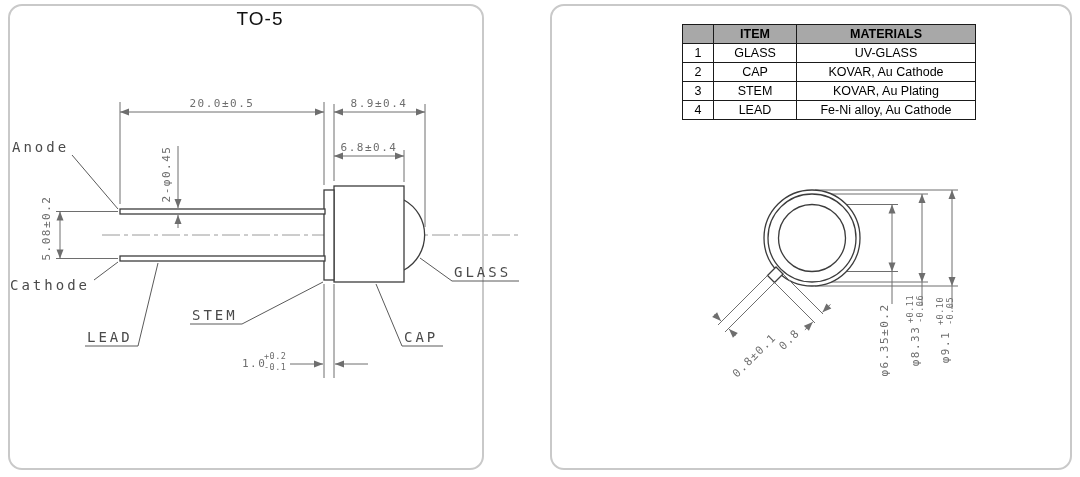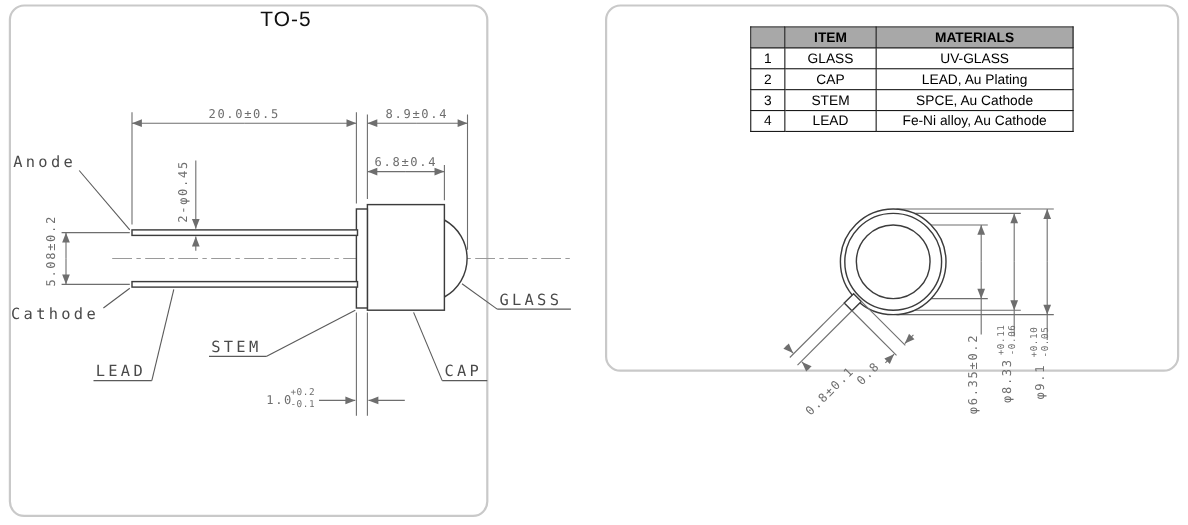--- a/index.html
+++ b/index.html
@@ -1,18 +1,18 @@
 <!DOCTYPE html>
 <html><head>
 <meta charset="utf-8">
 <style>
   html,body{margin:0;padding:0;width:1080px;height:477px;background:#ffffff;overflow:hidden;}
   .panel{position:absolute;background:#ffffff;border:2px solid #c9c9c9;border-radius:14px;box-sizing:border-box;}
-  .panel-left{left:8px;top:4px;width:436px;height:466px;}
-  .panel-right{left:550px;top:4px;width:522px;height:334px;}
+  .panel-left{left:8px;top:4px;width:476px;height:466px;}
+  .panel-right{left:550px;top:4px;width:522px;height:466px;}
   .title{position:absolute;top:2px;left:0;width:500px;text-align:center;
          font-family:"Liberation Sans",sans-serif;font-size:19px;letter-spacing:1px;color:#111;}
   .draw{position:absolute;left:0;top:0;}
   .dim{font-family:"DejaVu Sans Mono",monospace;font-size:11px;letter-spacing:1.5px;fill:#6e6e6e;}
   .dimsmall{font-family:"DejaVu Sans Mono",monospace;font-size:8.5px;letter-spacing:0.5px;fill:#6e6e6e;}
   .lbl{font-family:"DejaVu Sans Mono",monospace;font-size:14px;letter-spacing:3px;fill:#4a4a4a;}
   .part{stroke:#3c3c3c;stroke-width:1.3;fill:#ffffff;}
   .dimline{stroke:#6e6e6e;stroke-width:1;fill:none;}
   .leader{stroke:#5a5a5a;stroke-width:1;fill:none;}
   .cline{stroke:#9a9a9a;stroke-width:1;}
@@ -130,26 +130,26 @@
     </thead>
     <tbody>
       <tr>
         <td>1</td>
         <td>GLASS</td>
         <td>UV-GLASS</td>
       </tr>
       <tr>
         <td>2</td>
         <td>CAP</td>
-        <td>LEAD, Au Plating</td>
+        <td>KOVAR, Au Cathode</td>
       </tr>
       <tr>
         <td>3</td>
         <td>STEM</td>
-        <td>SPCE, Au Cathode</td>
+        <td>KOVAR, Au Plating</td>
       </tr>
       <tr>
         <td>4</td>
         <td>LEAD</td>
         <td>Fe-Ni alloy, Au Cathode</td>
       </tr>
     </tbody>
   </table>
 
   <svg class="draw" width="518" height="462" viewBox="0 0 518 462">

